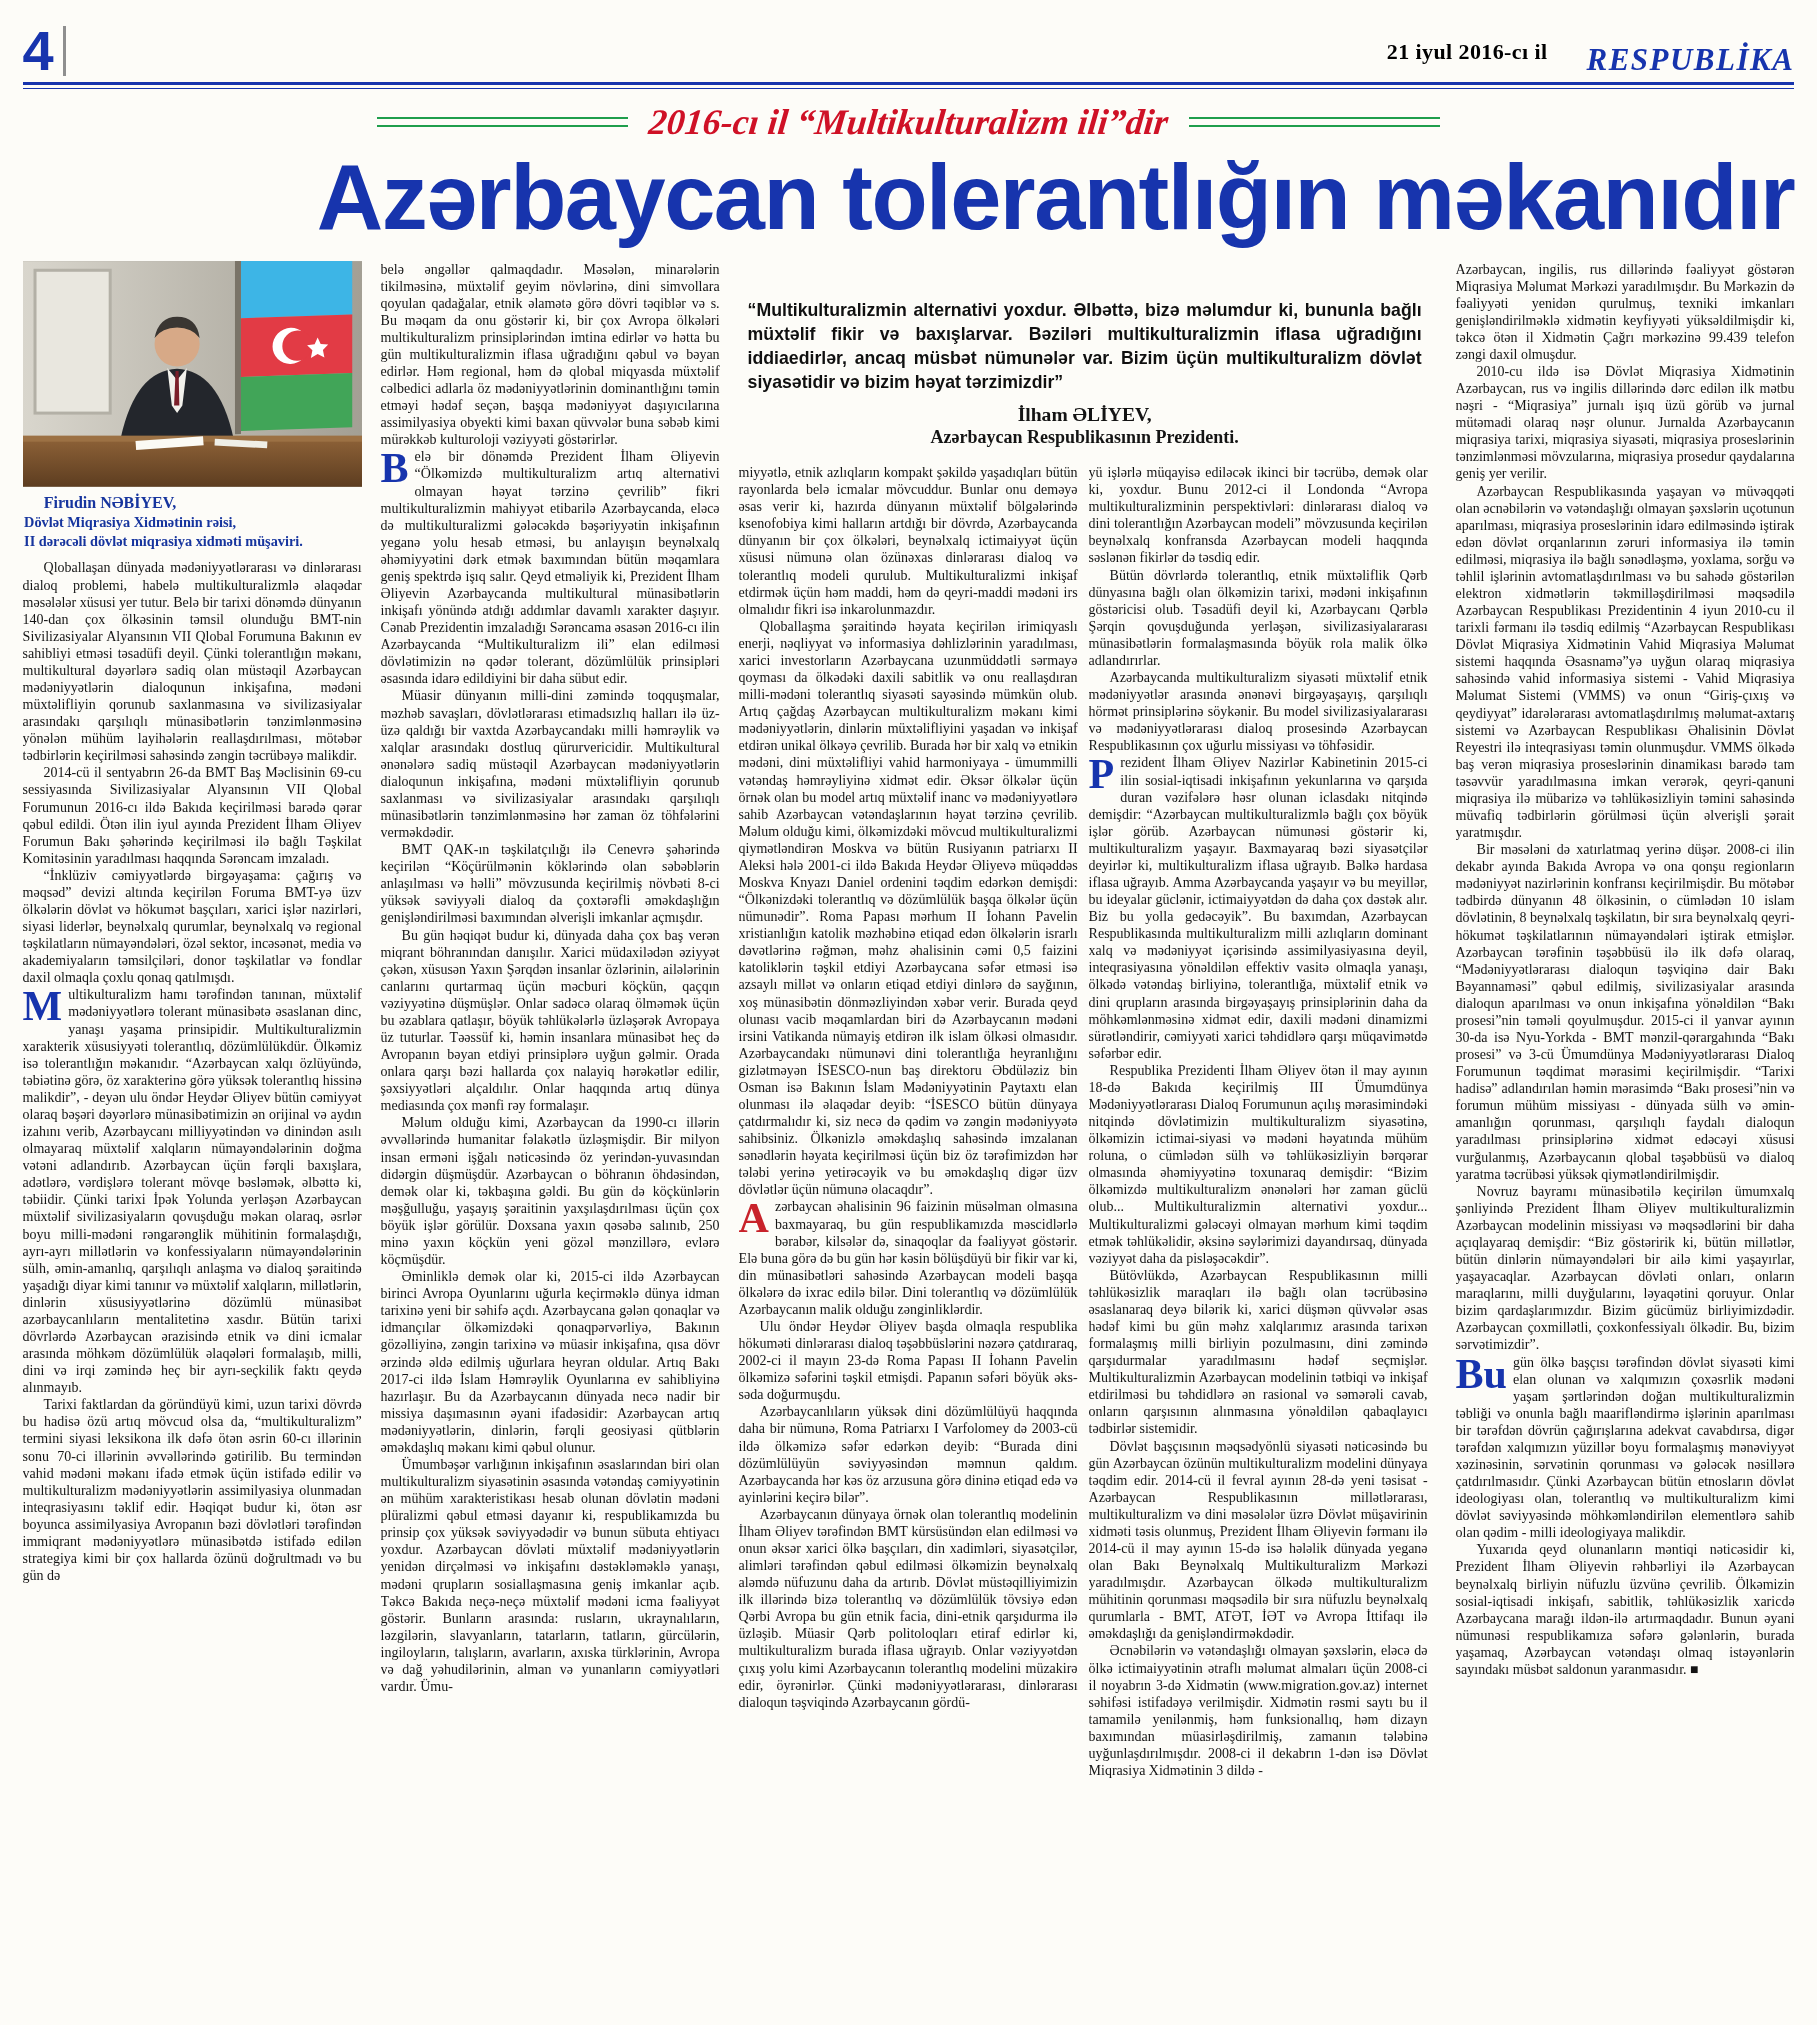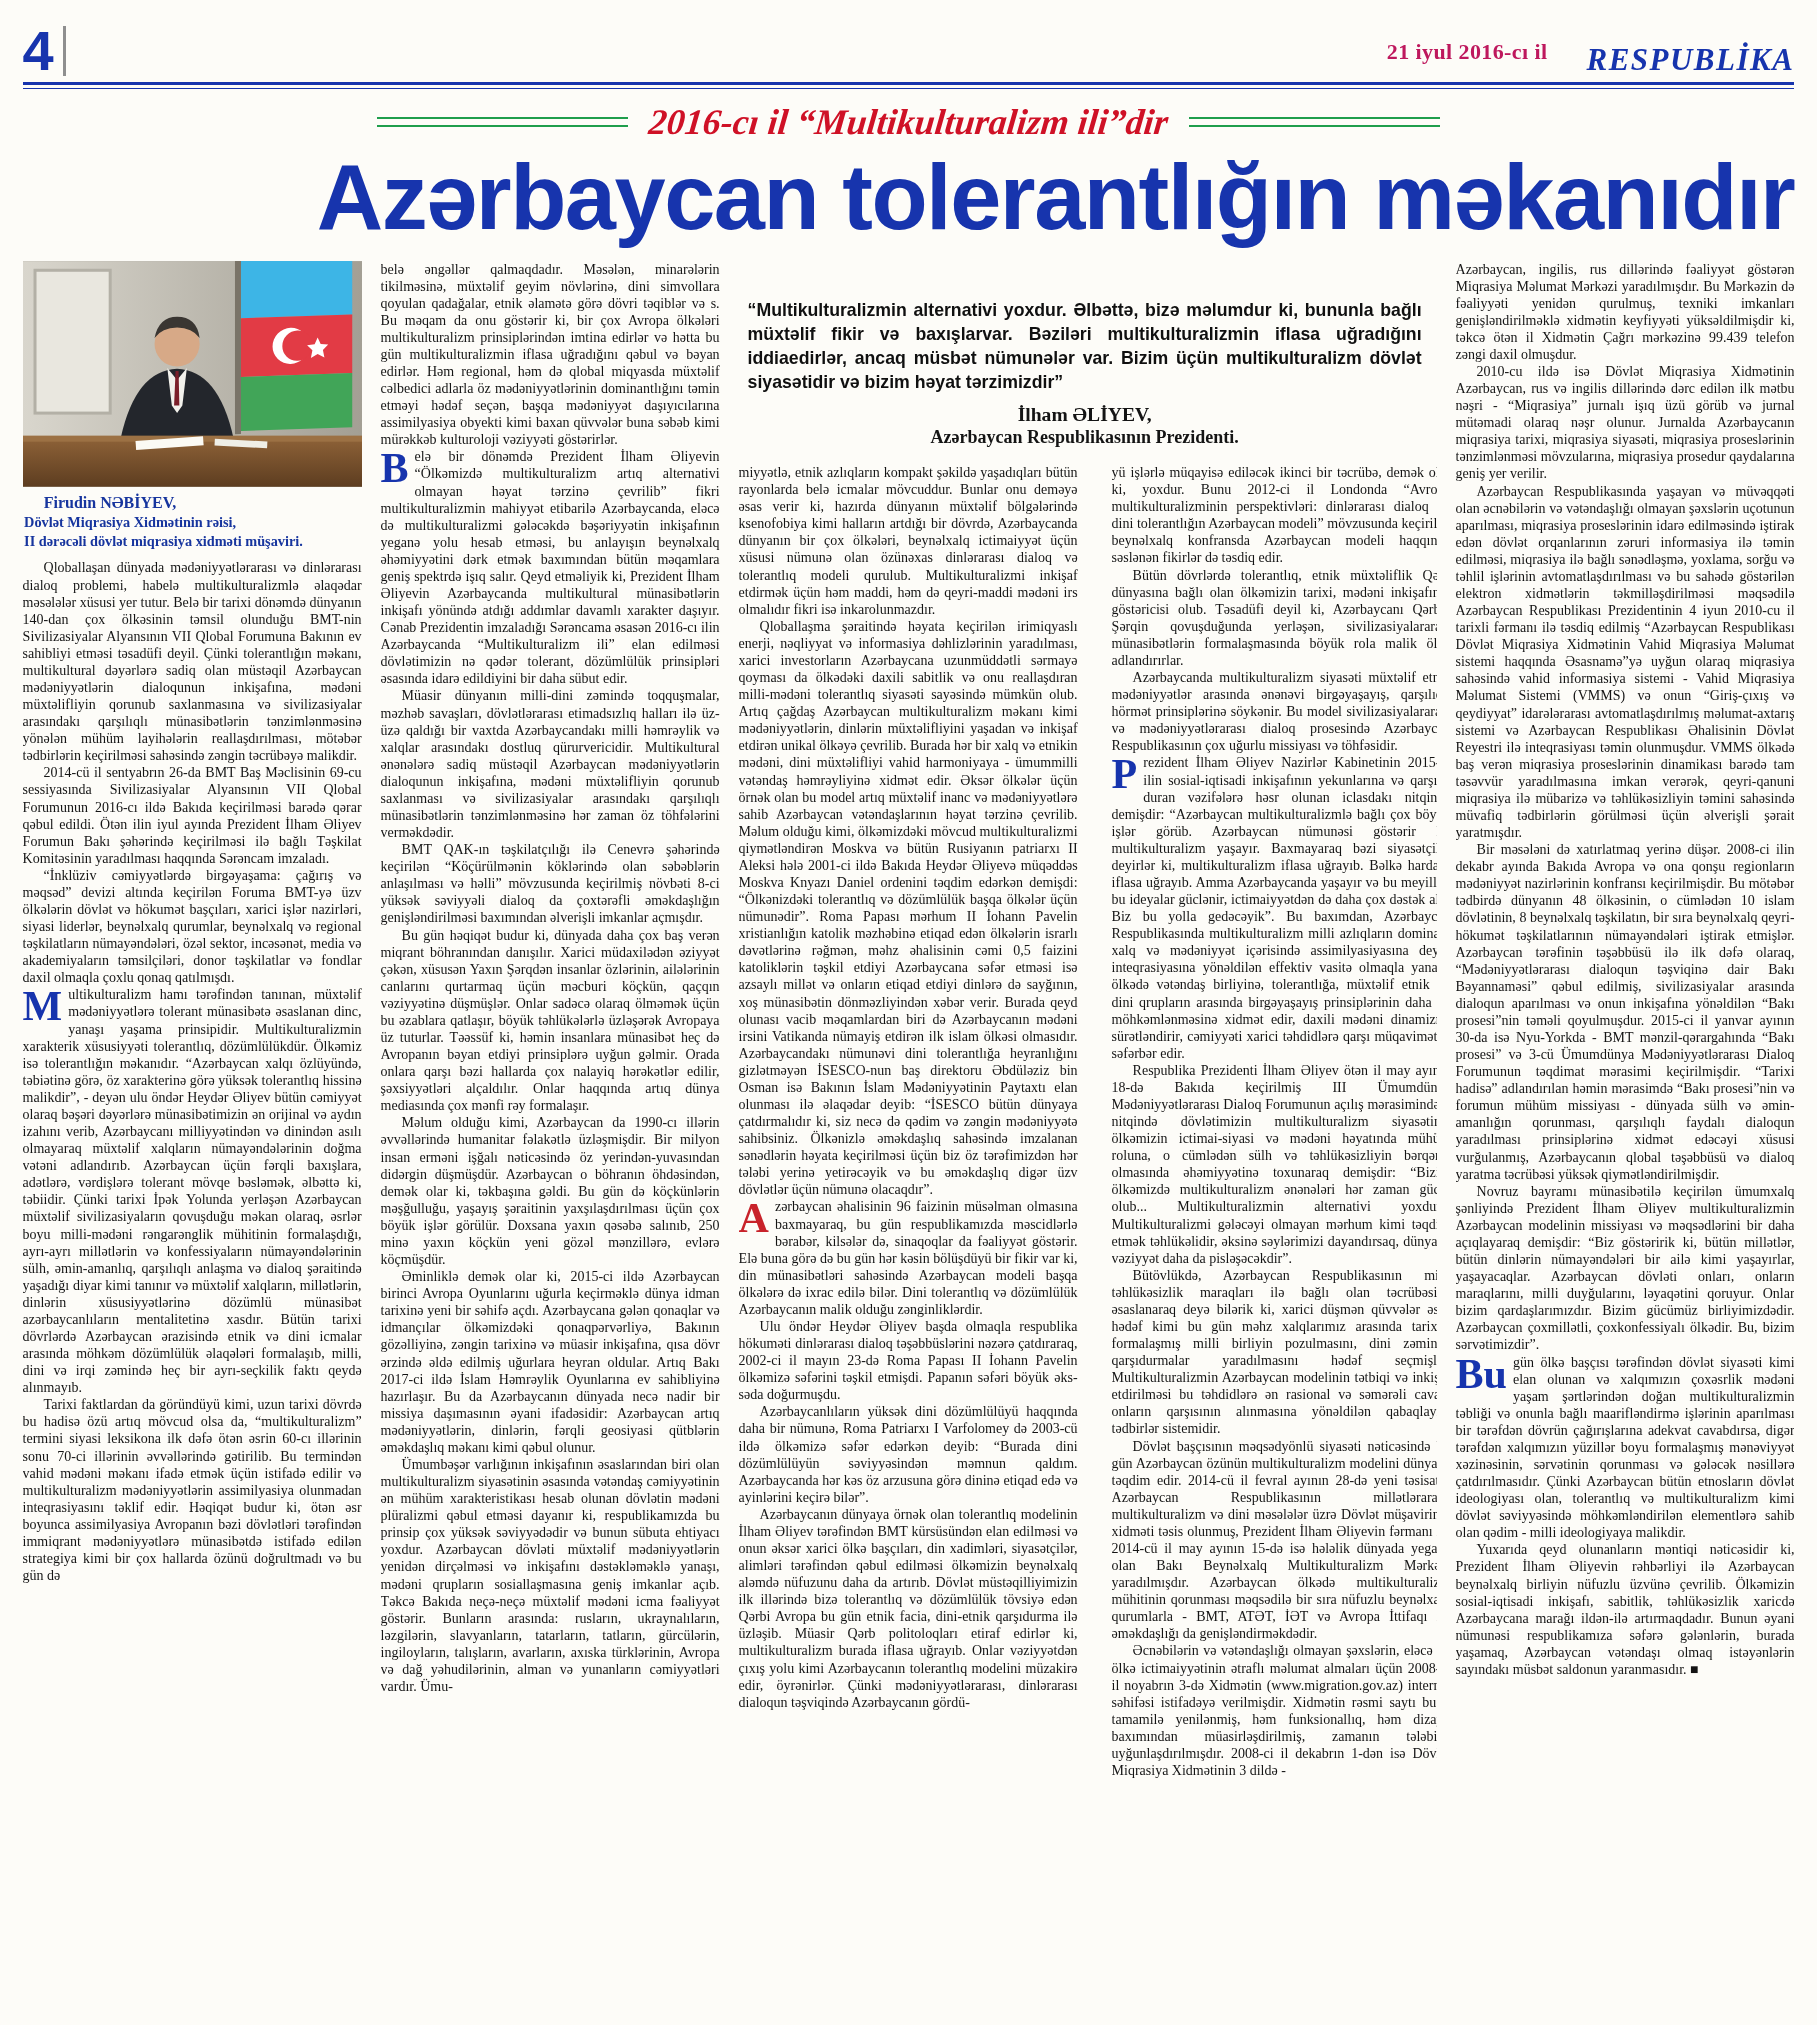--- a/index.html
+++ b/index.html
@@ -10,39 +10,39 @@
     font-family:"Liberation Serif", serif;
   }
   .inner { padding:10.5px 22.6px 0; }
 
   
   .hdr { display:flex; align-items:flex-end; justify-content:space-between; height:65px; }
   .pnum-wrap { display:flex; align-items:flex-end; gap:9px; }
   .pnum { font-family:"Liberation Sans", sans-serif; font-weight:bold; font-size:56px; line-height:.88; color:#1734ad; }
   .pnum-bar { width:3px; height:50px; background:#8f8f8f; display:inline-block; }
   .hdr-right { display:flex; align-items:flex-end; gap:39px; padding-bottom:1.5px; }
-  .date { font-size:22px; font-weight:bold; color:#be185d; padding-bottom:9px; letter-spacing:0.4px; }
+  .date { font-size:22px; font-weight:bold; color:#000000; padding-bottom:9px; letter-spacing:0.4px; }
   .masthead { font-style:italic; font-weight:bold; font-size:31px; line-height:.9; color:#1734ad; letter-spacing:1.5px; }
   .blue-rule { margin-top:6px; height:7.5px; border-top:3.8px solid #1734ad; border-bottom:1.5px solid #1734ad; }
 
   
   .kicker-row { display:flex; align-items:center; gap:21px; margin:12px 354px 0; }
   .green-lines { flex:1; height:9.8px; border-top:2.3px solid #1f9e4c; border-bottom:2.3px solid #1f9e4c; }
   .kicker { font-style:italic; font-weight:bold; font-size:36px; color:#cf1126; white-space:nowrap; transform:skewX(-6deg); }
 
   
   .headline { margin-top:7.5px; text-align:right; font-family:"Liberation Sans", sans-serif;
     font-weight:bold; font-size:92px; line-height:1.0; color:#1734ad; letter-spacing:-1.5px; }
 
   
   .content { display:flex; gap:19px; margin-top:18px; height:1753px; overflow:hidden;
     font-size:14px; line-height:1.22; text-align:justify; }
   .col { flex:0 0 339px; min-width:0; height:100%; overflow:hidden; }
   .mid { flex:0 0 698px; display:flex; flex-direction:column; min-width:0; height:100%; }
-  .midcols { display:flex; gap:34px; flex:1; overflow:hidden; }
+  .midcols { display:flex; gap:11px; flex:1; overflow:hidden; }
   .midcols .col { height:100%; }
 
   .para { margin:0; text-indent:21px; }
   .para.noindent { text-indent:0; }
   .dropcap { float:left; font-weight:bold; font-size:42px; line-height:35px; padding:3px 6px 0 0; }
 
   
   .photo-wrap { width:339px; height:226px; overflow:hidden; background:#b9b6ad; }
   .photo-wrap svg { display:block; }
   .photo-caption { margin:6px 1.5px 9px; color:#17359e; font-weight:bold; font-size:14.3px; line-height:1.3; text-align:left; }

